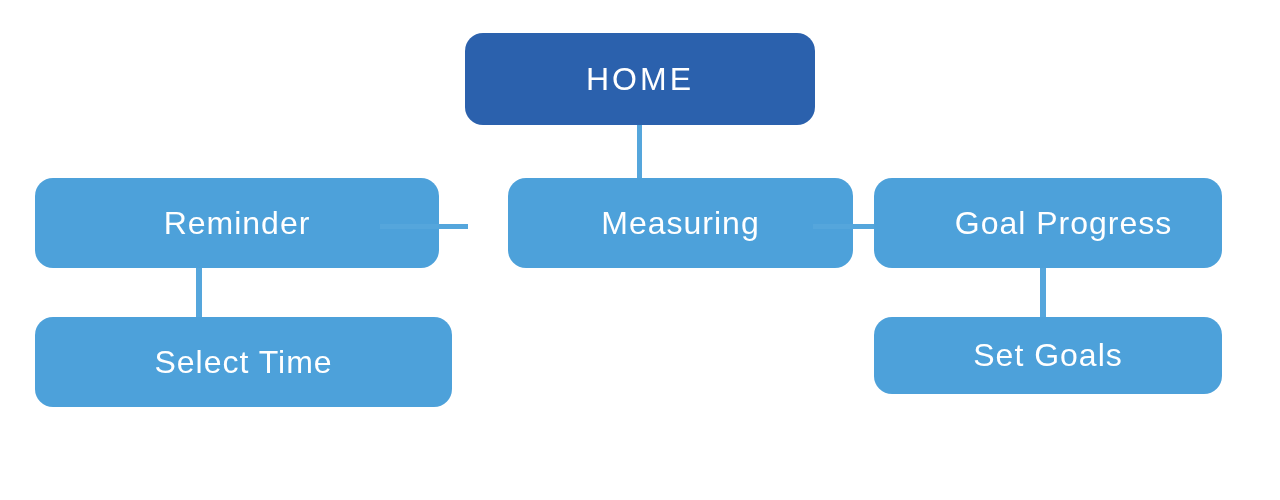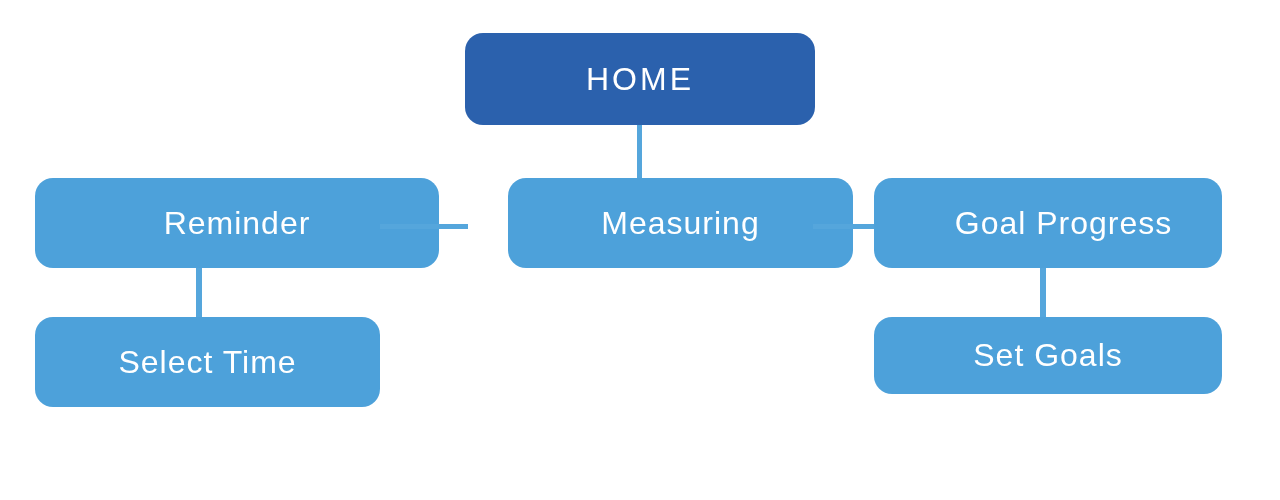--- a/index.html
+++ b/index.html
@@ -33,21 +33,21 @@
     font-weight: 400;
     letter-spacing: 1px;
   }
   .node.primary   { background: var(--primary-node); }
   .node.secondary { background: var(--secondary-node); }
 
   #node-home          { left: 465px; top: 33px;  width: 350px; height: 92px; letter-spacing: 3px; }
   #node-reminder      { left: 35px;  top: 178px; width: 404px; height: 90px; }
   #node-measuring     { left: 468px; top: 178px; width: 345px; height: 90px; margin-left: 40px; }
   #node-goal-progress { left: 874px; top: 178px; width: 348px; height: 90px; padding-left: 31px; }
-  #node-select-time   { left: 35px;  top: 317px; width: 345px; height: 90px; }
+  #node-select-time   { left: 35px;  top: 317px; width: 417px; height: 90px; }
   #node-set-goals     { left: 874px; top: 317px; width: 348px; height: 77px; }
 
   .connector {
     position: absolute;
     background: var(--connector);
   }
   #conn-home-measuring          { left: 637px;  top: 125px; width: 5px;  height: 53px; }
   #conn-reminder-measuring      { left: 380px;  top: 224px; width: 88px; height: 5px; }
   #conn-measuring-goal-progress { left: 813px;  top: 224px; width: 61px; height: 5px; }
   #conn-reminder-select-time    { left: 196px;  top: 268px; width: 6px;  height: 49px; }

